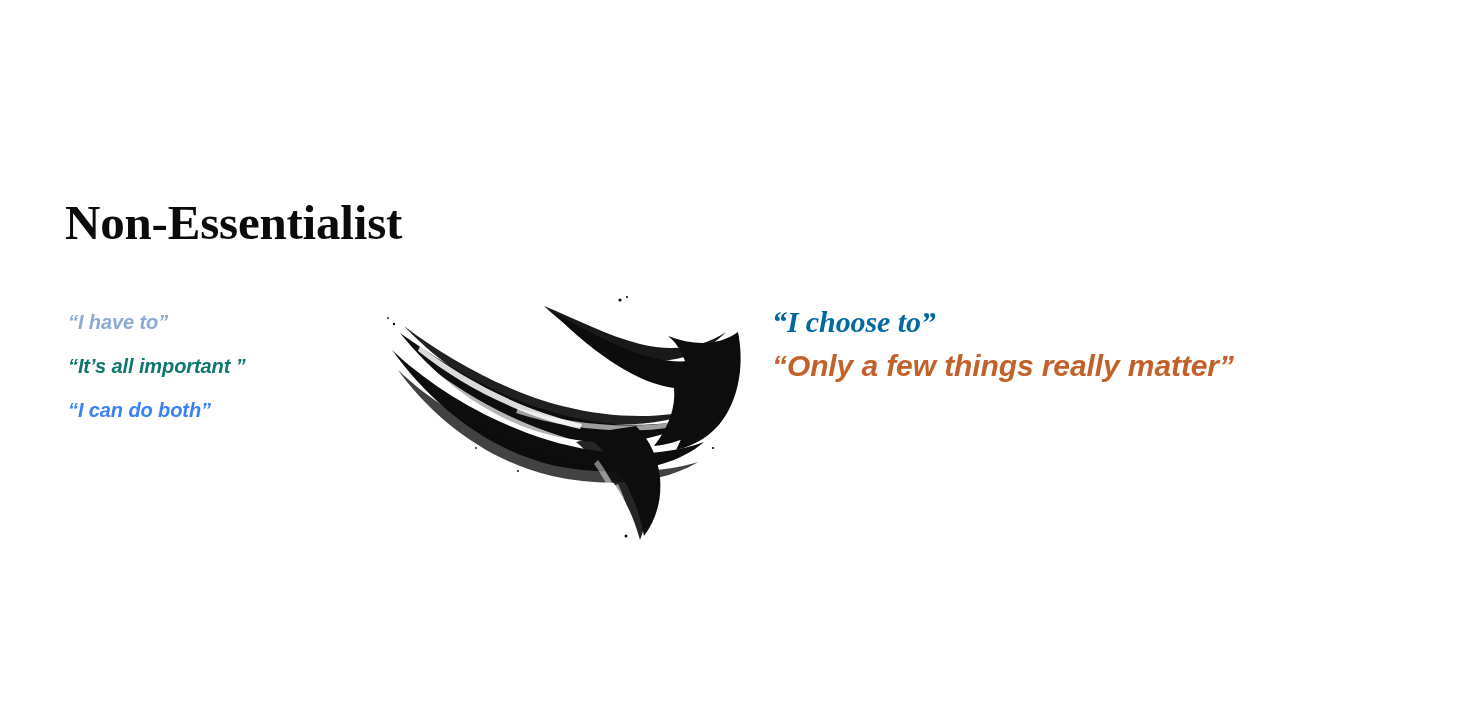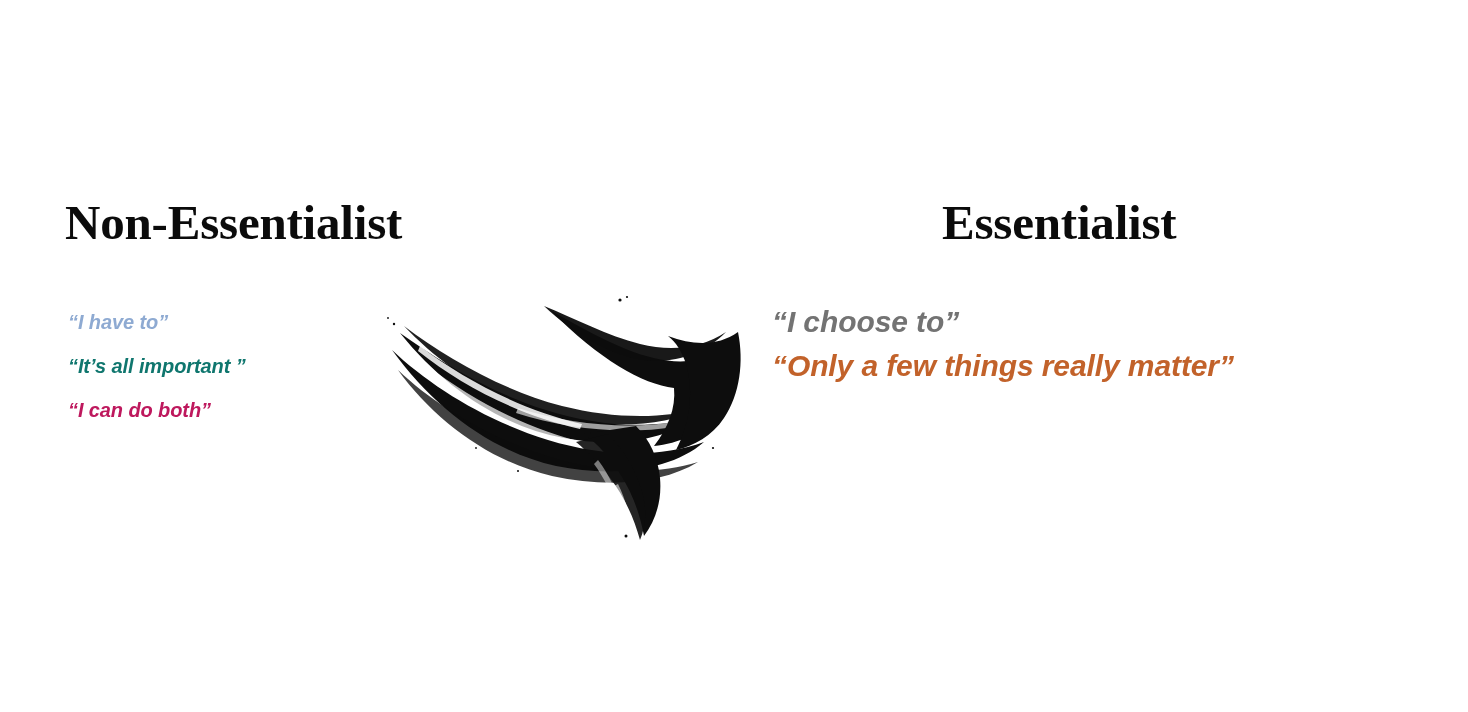--- a/index.html
+++ b/index.html
@@ -68,30 +68,29 @@
   }
   #brush-arrow svg { display: block; width: 100%; height: 100%; }
 </style>
 </head>
 <body>
 
 <div id="slide" style="background: rgb(255, 255, 255);">
 
   <div class="heading" id="heading-left" style="color: rgb(11, 11, 11);">Non-Essentialist</div>
 
-  <div class="heading" id="heading-right" style="color: rgb(11, 11, 11);">Essentialist</div>
 
   <div class="quote-col" id="col-left">
     <div class="quote-line" style="color: rgb(142, 170, 210);">“I have to”</div>
     <div class="quote-line" style="color: #0f766e;">“It’s all important ”</div>
-    <div class="quote-line" style="color: #be185d;">“I can do both”</div>
+    <div class="quote-line" style="color: #3b82f6;">“I can do both”</div>
   </div>
 
   <div class="quote-col" id="col-right">
-    <div class="quote-line" style="color: #737373;">“I choose to”</div>
+    <div class="quote-line" style="color: #0369a1; font-family: Liberation Serif, serif;">“I choose to”</div>
     <div class="quote-line" style="color: rgb(194, 98, 42);">“Only a few things really matter”</div>
   </div>
 
   <div id="brush-arrow">
     <svg viewBox="0 0 390 255" xmlns="http://www.w3.org/2000/svg" aria-hidden="true">
       <g fill="#0d0d0d">
 
         <path d="M32 45
                  C 70 72, 120 104, 178 122
                  C 232 139, 286 142, 330 128

